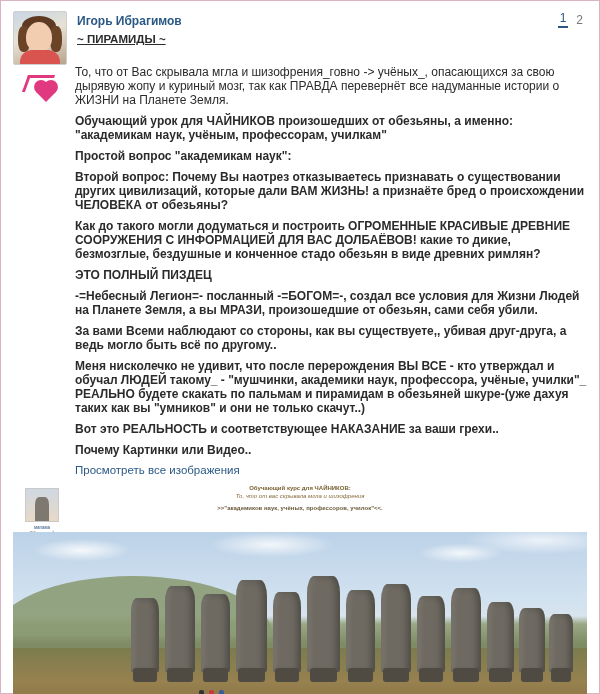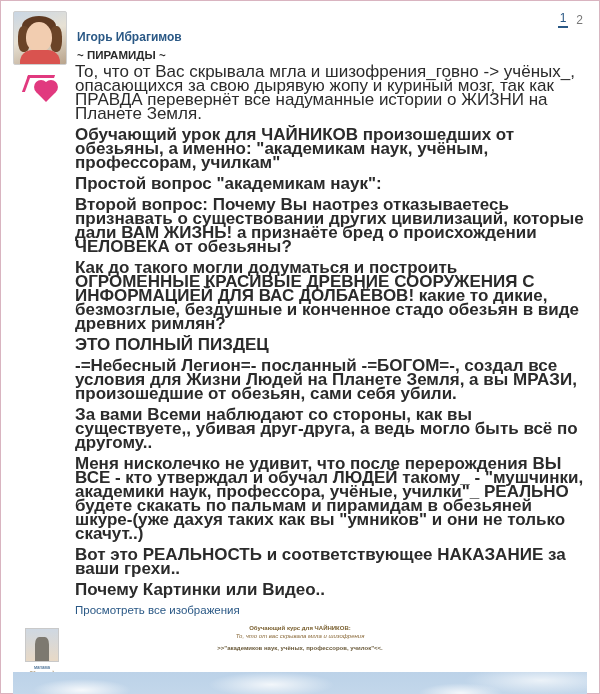--- a/index.html
+++ b/index.html
@@ -93,21 +93,22 @@
     font-weight: bold;
     font-size: 12px;
     line-height: 14px;
     margin-bottom: 2px;
     display: inline-block;
   }
   .title-line {
     font-weight: bold;
     font-size: 11.5px;
     color: #2b2b2b;
-    margin: 3px 0 4px 0;
+    margin: 3px 0 20px 0;
+    text-decoration: underline;
   }
   .pager {
     position: absolute;
     right: 14px;
     top: 10px;
     display: flex;
     align-items: flex-end;
     gap: 6px;
     font-size: 12px;
     color: #555;
@@ -120,21 +121,21 @@
     color: #2a5885;
     border-bottom: 2px solid #2a5885;
   }
   .body-col {
     margin-left: 62px;
     margin-top: 0;
   }
   p.para {
     margin: 0 0 7px 0;
     line-height: 14px;
-    font-size: 17px;
+    font-size: 12px;
     color: #2b2b2b;
   }
   p.para.bold {
     font-weight: bold;
   }
   .link {
     color: #2a5885;
     cursor: pointer;
     margin: 4px 0 6px 0;
     display: block;

